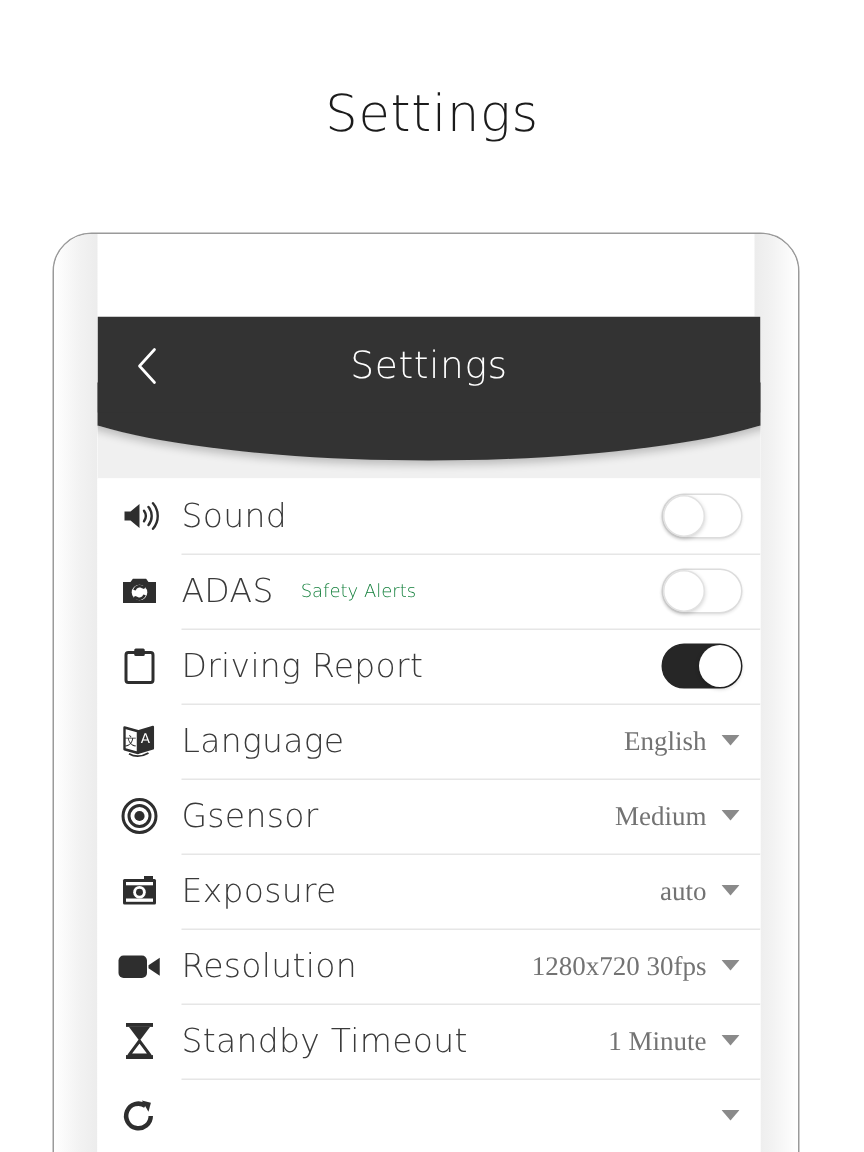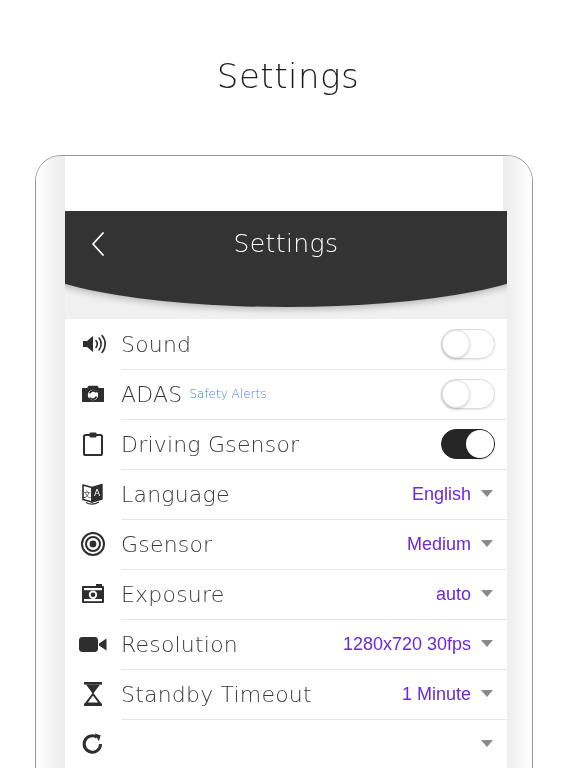--- a/index.html
+++ b/index.html
@@ -162,32 +162,32 @@
     font-size: 22px;
     font-weight: 300;
     color: #3a3a3a;
     letter-spacing: 0.2px;
     font-family: "DejaVu Sans", sans-serif;
     white-space: nowrap;
   }
   .row-sub {
     font-size: 12px;
     font-weight: 300;
-    color: #3b82f6;
-    margin-left: 7px;
+    color: #15803d;
+    margin-left: 18px;
     font-family: "DejaVu Sans", sans-serif;
     white-space: nowrap;
   }
   .row-spacer { flex: 1 1 auto; }
 
   .row-value {
     font-size: 18px;
     font-weight: 300;
-    color: #6d28d9;
-    font-family: Liberation Sans, sans-serif;
+    color: #737373;
+    font-family: Liberation Serif, serif;
     white-space: nowrap;
   }
   .caret {
     width: 16px;
     min-width: 16px;
     margin-left: 8px;
     display: flex;
     align-items: center;
     justify-content: center;
     color: #8a8a8a;
@@ -300,21 +300,21 @@
           </div>
         </div>
 
         <div class="row">
           <div class="row-icon">
             <svg width="24" height="26" viewBox="0 0 24 26">
               <rect x="3" y="4" width="18" height="20" rx="1.6" fill="none" stroke="#2e2e2e" stroke-width="2"></rect>
               <rect x="8.5" y="1.4" width="7" height="5" rx="1" fill="#2e2e2e"></rect>
             </svg>
           </div>
-          <div class="row-label">Driving Gsensor</div>
+          <div class="row-label">Driving Report</div>
           <div class="row-spacer"></div>
           <div class="toggle on">
             <span class="knob"></span>
           </div>
         </div>
 
         <div class="row">
           <div class="row-icon">
             <svg width="26" height="26" viewBox="0 0 26 26">
               <path d="M3 4 L12 6.5 V21 L3 18.5 z" fill="#ffffff" stroke="#2e2e2e" stroke-width="1.6" stroke-linejoin="round"></path>

